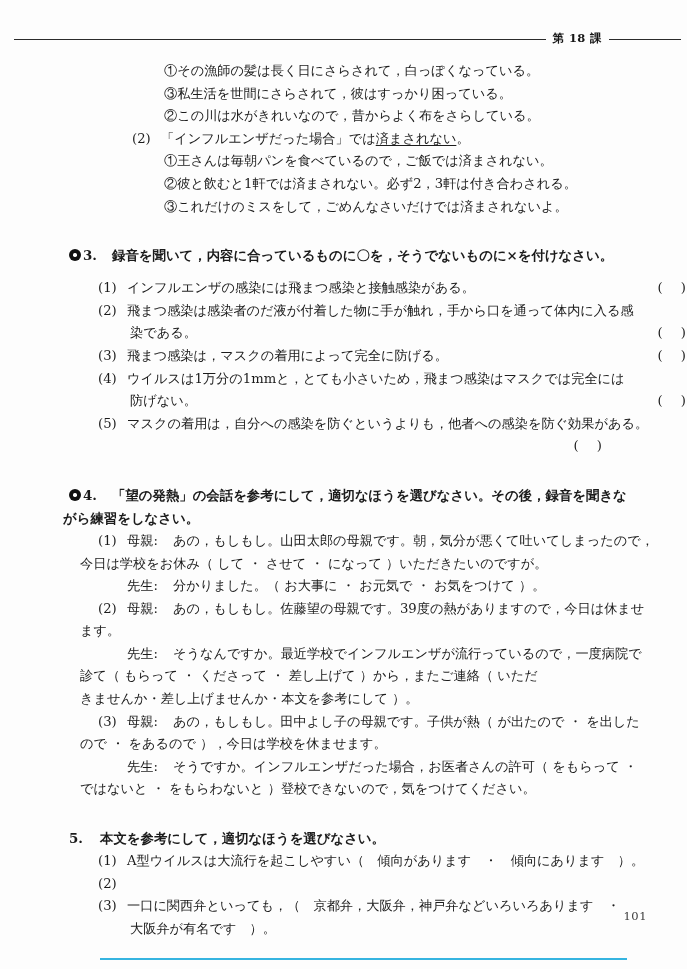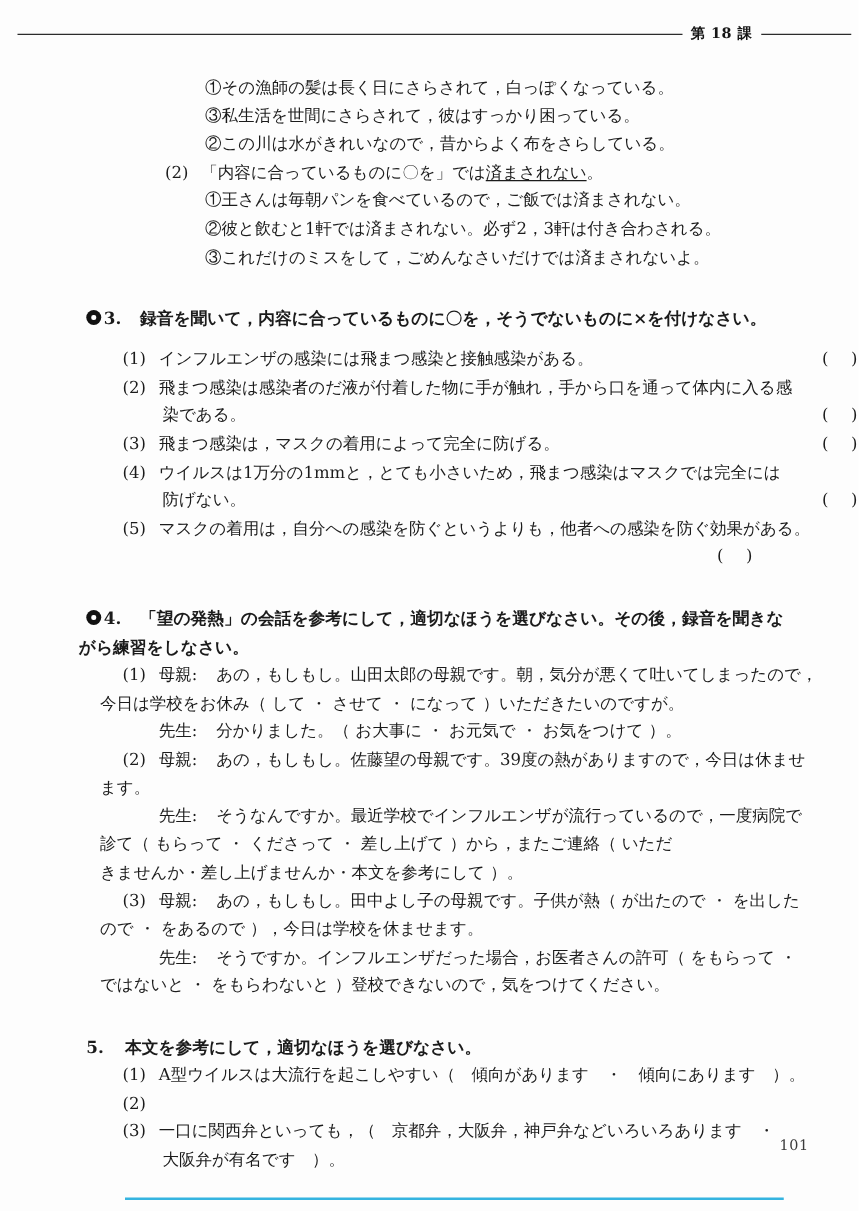--- a/index.html
+++ b/index.html
@@ -19,21 +19,21 @@
   
   .page {
     position: absolute;
     inset: 0;
     background: #fdfdfd;
   }
 
   
   .header {
     position: absolute;
-    top: 16px;
+    top: 28px;
     left: 14px;
     right: 6px;
     height: 22px;
     display: flex;
     align-items: center;
   }
   .header .rule-left {
     flex: 1 1 auto;
     height: 0;
     border-top: 1.6px solid #2b2b2b;
@@ -202,21 +202,21 @@
       <div class="text">③私生活を世間にさらされて，彼はすっかり困っている。</div>
     </div>
     <div class="row ind-choice">
       <div class="text">②この川は水がきれいなので，昔からよく布をさらしている。</div>
     </div>
   </div>
 
   <div class="block">
     <div class="row ind-sub">
       <div class="marker"><span class="num">(2)</span></div>
-      <div class="text"><span>「内容に合っているものに〇を」では</span><span class="u">済まされない</span><span>。</span></div>
+      <div class="text"><span>「インフルエンザだった場合」では</span><span class="u">済まされない</span><span>。</span></div>
     </div>
     <div class="row ind-choice">
       <div class="text">①王さんは毎朝パンを食べているので，ご飯では済まされない。</div>
     </div>
     <div class="row ind-choice">
       <div class="text">②彼と飲むと1軒では済まされない。必ず2，3軒は付き合わされる。</div>
     </div>
     <div class="row ind-choice">
       <div class="text">③これだけのミスをして，ごめんなさいだけでは済まされないよ。</div>
     </div>

